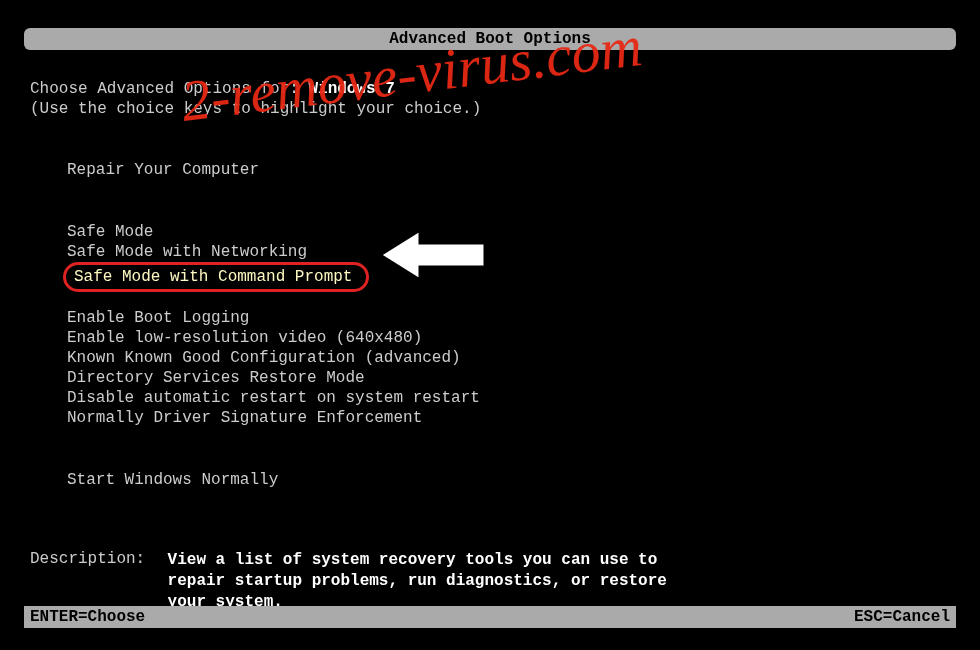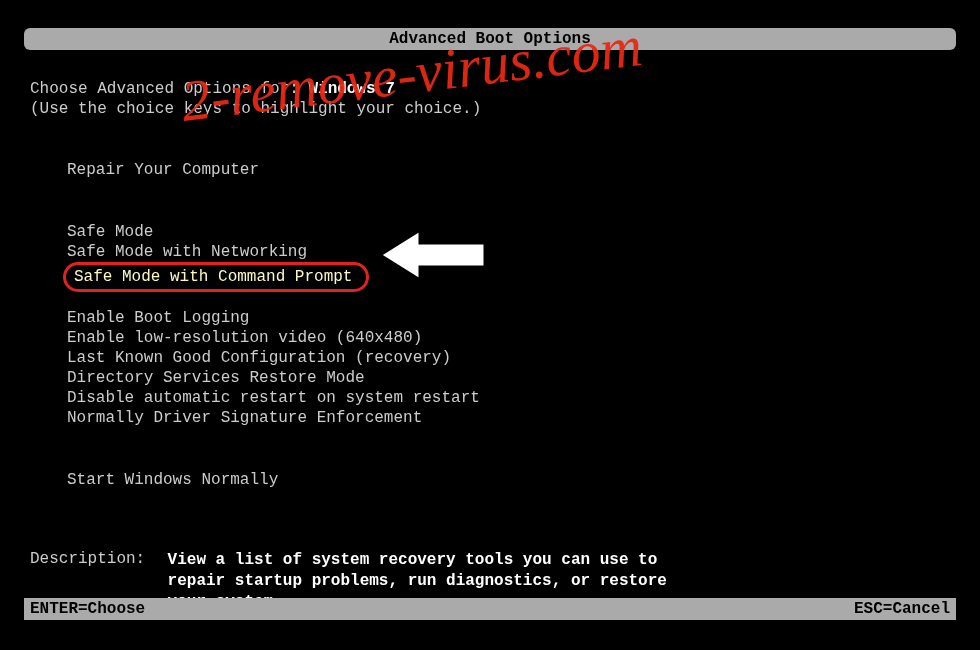--- a/index.html
+++ b/index.html
@@ -63,21 +63,21 @@
       width: 540px;
       color: #fff;
       font-weight: bold;
       vertical-align: top;
       line-height: 1.3;
     }
     .footer-bar {
       background: #aaa;
       color: #000;
       position: absolute;
-      bottom: 30px;
+      bottom: 22px;
       left: 24px;
       right: 24px;
       padding: 2px 6px;
       font-weight: bold;
       display: flex;
       justify-content: space-between;
     }
     .watermark {
       position: absolute;
       top: 40px;
@@ -118,21 +118,21 @@
 
   <div class="section indent" id="grpA">
       <div><span class="option">Safe Mode</span></div>
       <div><span class="option">Safe Mode with Networking</span></div>
       <div><span class="option highlighted">Safe Mode with Command Prompt</span></div>
     </div>
   <div class="spacer"></div>
   <div class="indent" id="grpB">
       <div><span class="option">Enable Boot Logging</span></div>
       <div><span class="option">Enable low-resolution video (640x480)</span></div>
-      <div><span class="option">Last Known Good Configuration (recovery)</span></div>
+      <div><span class="option">Known Known Good Configuration (advanced)</span></div>
       <div><span class="option">Directory Services Restore Mode</span></div>
       <div><span class="option">Disable automatic restart on system restart</span></div>
       <div><span class="option">Normally Driver Signature Enforcement</span></div>
     </div>
   <div class="section indent" id="grpC">
       <div><span class="option">Start Windows Normally</span></div>
     </div>
 
   <div class="description-block">
     <span class="label">Description:</span>

